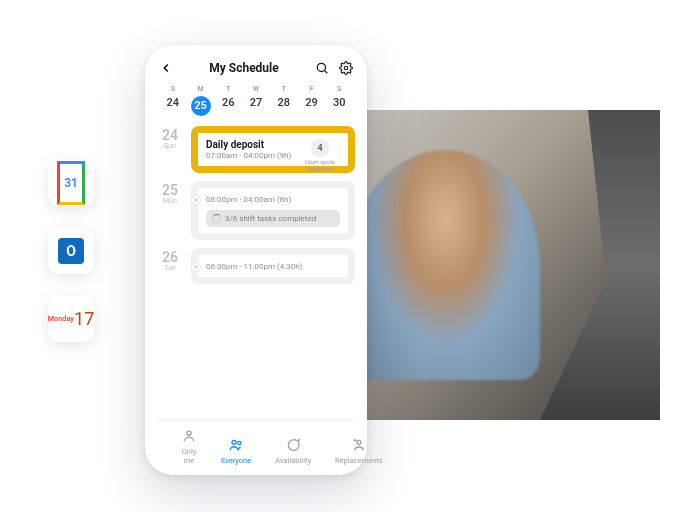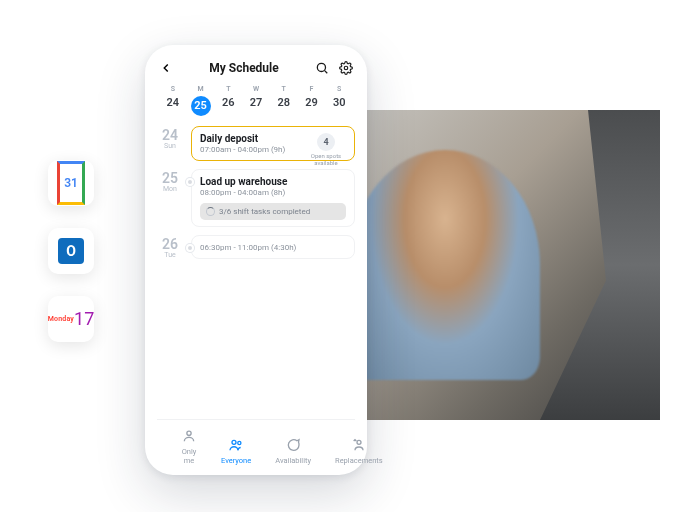--- a/index.html
+++ b/index.html
@@ -50,21 +50,21 @@
     border-radius: 10px;
     background: #fff;
     box-shadow: 0 4px 16px rgba(0,0,0,0.10);
     display: flex; align-items: center; justify-content: center;
     position: relative;
   }
   .gcal-box { width: 28px; height: 44px; border: 3px solid; border-color: #4285F4 #34A853 #FBBC05 #EA4335; display:flex;align-items:center;justify-content:center; font-size:12px; font-weight:600; color:#4285F4; }
   .outlook-sq { width: 26px; height: 26px; background:#0F6CBD; border-radius:4px; display:flex;align-items:center;justify-content:center; color:#fff; font-weight:700; font-size:14px;}
   .apple-cal { display:flex; flex-direction:row; align-items:center; line-height:1; }
   .apple-cal .m { font-size:7px; color:#FF3B30; font-weight:600; letter-spacing:0.2px;}
-  .apple-cal .d { font-size:18px; color:#a21caf; font-weight:400; }
+  .apple-cal .d { font-size:18px; color:#c2410c; font-weight:400; }
 
   
   .phone {
     position: absolute;
     left: 145px; top: 45px;
     width: 222px; height: 430px;
     background: #ffffff;
     border-radius: 28px;
     box-shadow: 0 18px 50px rgba(30,40,60,0.18), 0 2px 8px rgba(30,40,60,0.10);
     padding: 14px 12px 10px 12px;
@@ -89,21 +89,21 @@
     border-radius:50%; display:inline-block;
   }
 
   
   .list { flex:1; overflow:hidden; padding-top:4px; }
   .row { display:flex; gap:8px; margin-bottom:8px; }
   .datecol { width:26px; text-align:center; padding-top:2px;}
   .datecol .num { font-size:14px; color:#b8bfc9; font-weight:600; line-height:1;}
   .datecol .wd { font-size:7px; color:#b8bfc9; }
   .card {
-    flex:1; border:1px solid #eab308; border-radius:8px;
+    flex:1; border:7px solid #eab308; border-radius:8px;
     padding:6px 8px; background:#fff; position:relative;
   }
   .card.soft { border-color:#f0f1f3; }
   .card .title { font-size:10px; font-weight:700; color:#1b1e23; }
   .card .time { font-size:8px; color:#8b929c; margin-top:1px; }
   .card .dot { position:absolute; left:-6px; top:8px; width:8px; height:8px; border-radius:50%; background:#d9dce1; border:2px solid #fff; box-shadow:0 0 0 1px #e4e7ec;}
   .spots {
     position:absolute; right:8px; top:6px; text-align:center;
   }
   .spots .badge { width:18px; height:18px; border-radius:50%; background:#eceff3; color:#5a626e; font-size:9px; font-weight:700; display:flex;align-items:center;justify-content:center; margin:0 auto;}
@@ -217,21 +217,20 @@
         </div>
       </div>
 
       <div class="row">
         <div class="datecol">
           <div class="num">25</div>
           <div class="wd">Mon</div>
         </div>
         <div class="card soft">
           <span class="dot"></span>
-          <div class="title">Load up warehouse</div>
           <div class="time">08:00pm - 04:00am (8h)</div>
           <div class="taskbar">
             <span class="ring"></span>
             <span>3/6 shift tasks completed</span>
           </div>
         </div>
       </div>
 
       <div class="row">
         <div class="datecol">

